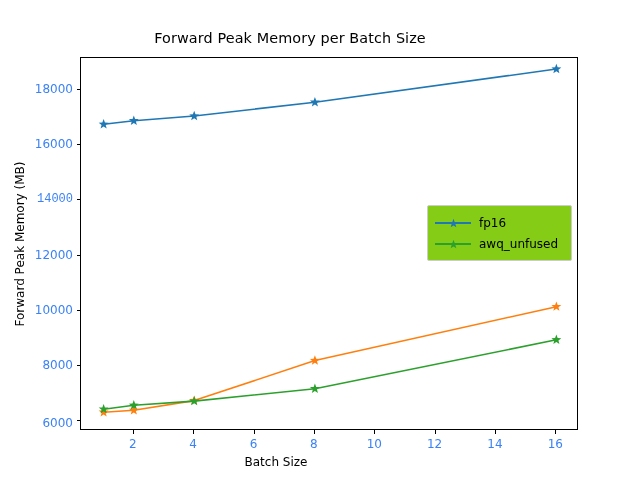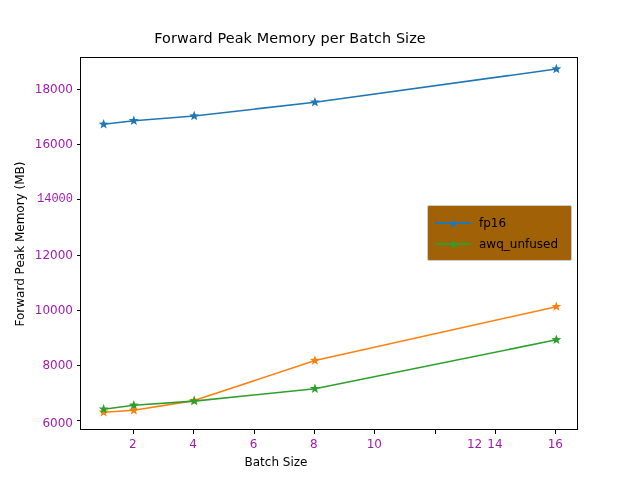--- a/index.html
+++ b/index.html
@@ -43,21 +43,21 @@
     position: absolute;
     left: 0;
     top: 0;
     width: 498px;
     height: 373px;
     overflow: visible;
   }
   .tick-label {
     position: absolute;
     font-size: 12px;
-    color: #a21caf;
+    color: #3b82f6;
     white-space: nowrap;
   }
   .ytick-label {
     text-align: right;
     transform: translateY(-50%);
   }
   .xtick-label {
     transform: translateX(-50%);
   }
   .tick-mark {
@@ -91,21 +91,21 @@
     left: 0;
     top: 455px;
     text-align: center;
   }
   #legend {
     position: absolute;
     left: 427px;
     top: 205px;
     width: 145px;
     box-sizing: border-box;
-    background: #a16207;
+    background: #84cc16;
     border: 0.8px solid #cccccc;
     border-radius: 2px;
     padding: 6px 8px 6px 7px;
   }
   .legend-row {
     display: flex;
     align-items: center;
     height: 21px;
   }
   .legend-swatch {
@@ -153,21 +153,21 @@
       <div class="tick-label ytick-label" style="right: 567px; top: 199.293px; font-family: Liberation Mono, monospace;">14000</div>
       <div class="tick-label ytick-label" style="right: 567px; top: 144.033px;">16000</div>
       <div class="tick-label ytick-label" style="right: 567px; top: 88.7741px;">18000</div>
     </div>
   <div id="xtick-labels">
       <div class="tick-label xtick-label" style="left: 132.818px; top: 437px;">2</div>
       <div class="tick-label xtick-label" style="left: 193.182px; top: 437px;">4</div>
       <div class="tick-label xtick-label" style="left: 253.545px; top: 437px;">6</div>
       <div class="tick-label xtick-label" style="left: 313.909px; top: 437px;">8</div>
       <div class="tick-label xtick-label" style="left: 374.273px; top: 437px;">10</div>
-      <div class="tick-label xtick-label" style="left: 434.636px; top: 437px; margin-left: 40px;">12</div>
+      <div class="tick-label xtick-label" style="left: 434.636px; top: 437px;">12</div>
       <div class="tick-label xtick-label" style="left: 495px; top: 437px;">14</div>
       <div class="tick-label xtick-label" style="left: 555.364px; top: 437px;">16</div>
     </div>
   <div id="tick-marks">
       <div class="tick-mark ytick-mark" style="top: 420.33px;"></div>
       <div class="tick-mark ytick-mark" style="top: 365.07px;"></div>
       <div class="tick-mark ytick-mark" style="top: 309.811px;"></div>
       <div class="tick-mark ytick-mark" style="top: 254.552px;"></div>
       <div class="tick-mark ytick-mark" style="top: 199.293px;"></div>
       <div class="tick-mark ytick-mark" style="top: 144.033px;"></div>

